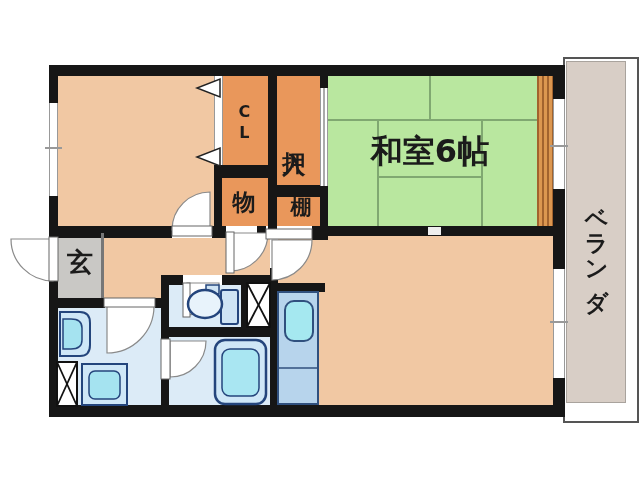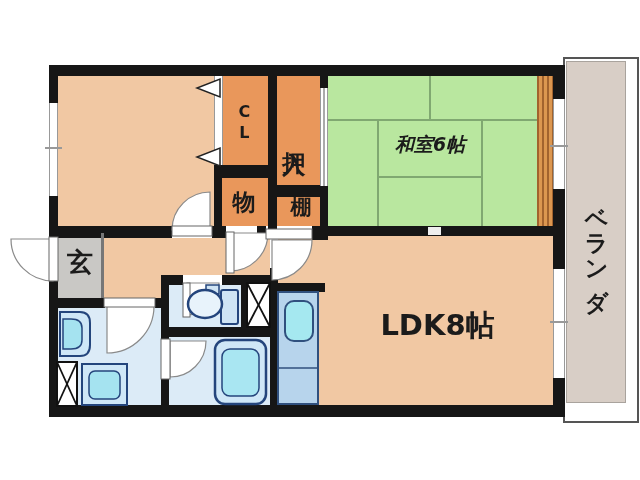--- a/index.html
+++ b/index.html
@@ -156,22 +156,21 @@
       <rect x="89" y="371" width="31" height="28" rx="6" fill="#a5e3f0" stroke="#24457c" stroke-width="1.5"></rect>
     </g>
 
     <g>
       <rect x="278" y="292" width="40" height="112" fill="#b7d4ec" stroke="#30507e" stroke-width="2"></rect>
       <rect x="285" y="301" width="28" height="40" rx="9" fill="#a5e8f0" stroke="#30507e" stroke-width="2"></rect>
       <line x1="278" y1="368" x2="318" y2="368" stroke="#30507e" stroke-width="1.5"></line>
     </g>
   </svg>
 
-  <div class="label" style="left:355px;top:135px;width:150px;font-size:19px;font-style:italic;">和室6帖</div>
-  <div class="label" style="left:350px;top:310px;width:175px;font-size:29px;">LDK8帖</div>
+  <div class="label" style="left:355px;top:135px;width:150px;font-size:32px;">和室6帖</div>
   <div class="label" style="left:62px;top:249px;width:36px;font-size:26px;">玄</div>
   <div class="label vtext" style="left:235px;top:98px;height:50px;font-size:16px;letter-spacing:2px;">CL</div>
   <div class="label vtext" style="left:282px;top:103px;height:62px;font-size:23px;">押入</div>
   <div class="label" style="left:230px;top:190px;width:28px;font-size:23px;">物</div>
   <div class="label" style="left:287px;top:196px;width:28px;font-size:21px;">棚</div>
   <div class="label vtext" style="left:585px;top:186px;height:118px;font-size:23px;letter-spacing:1px;">ベランダ</div>
 
 </div>
 
 </body></html>

